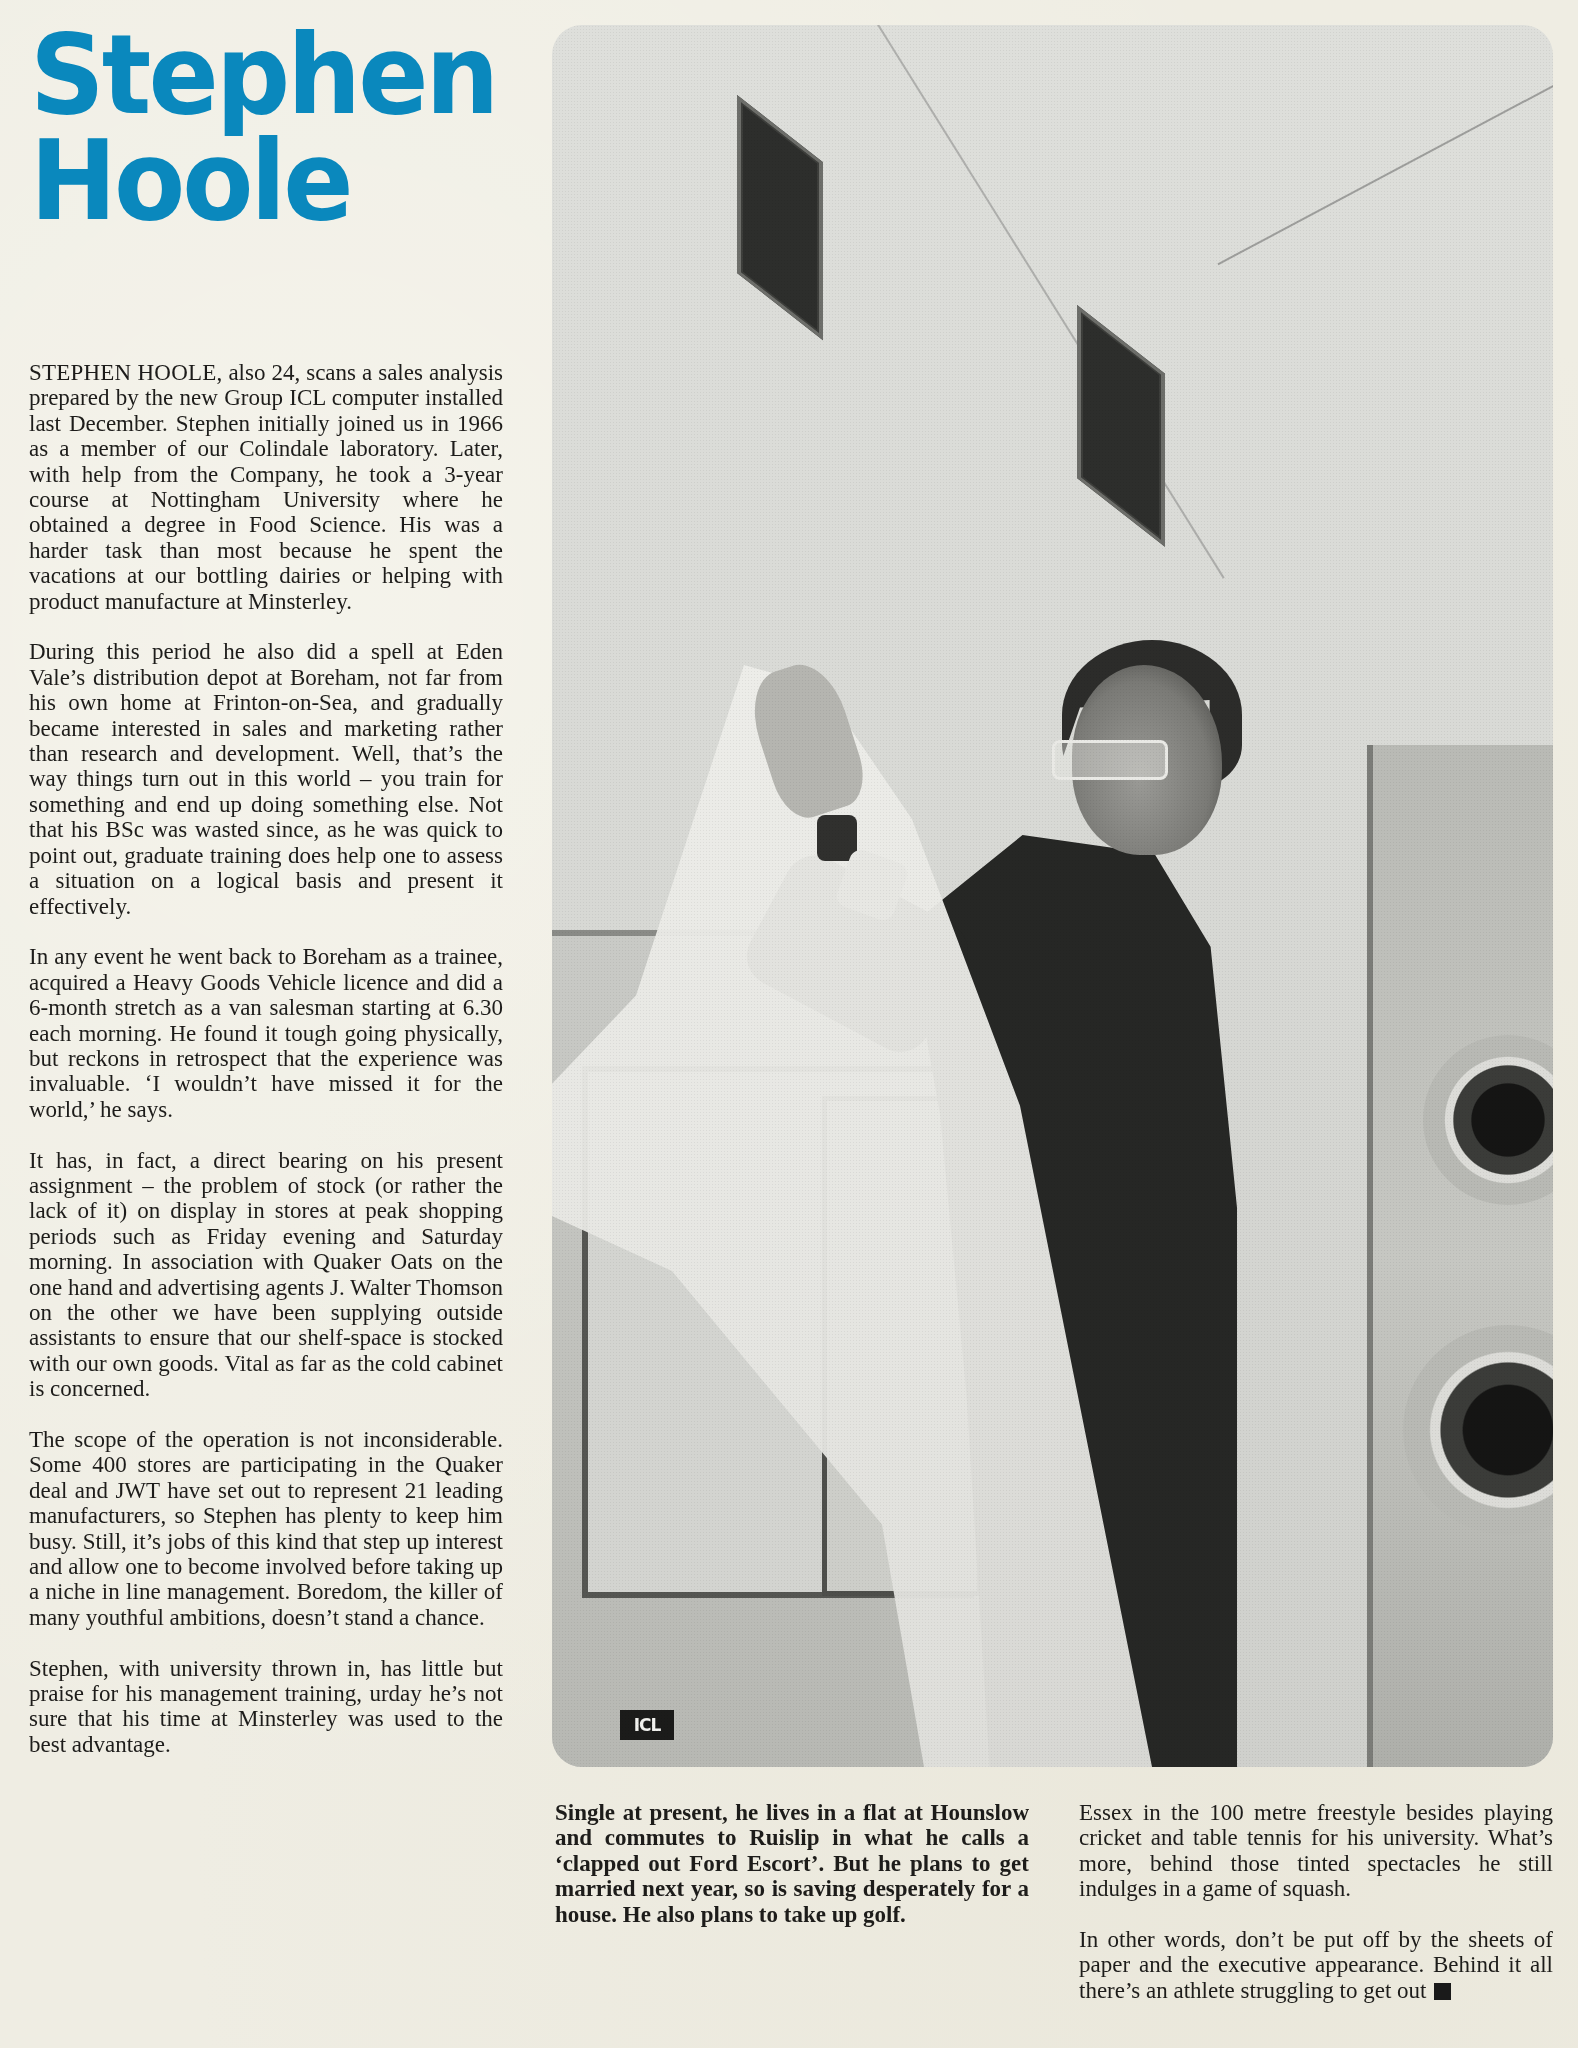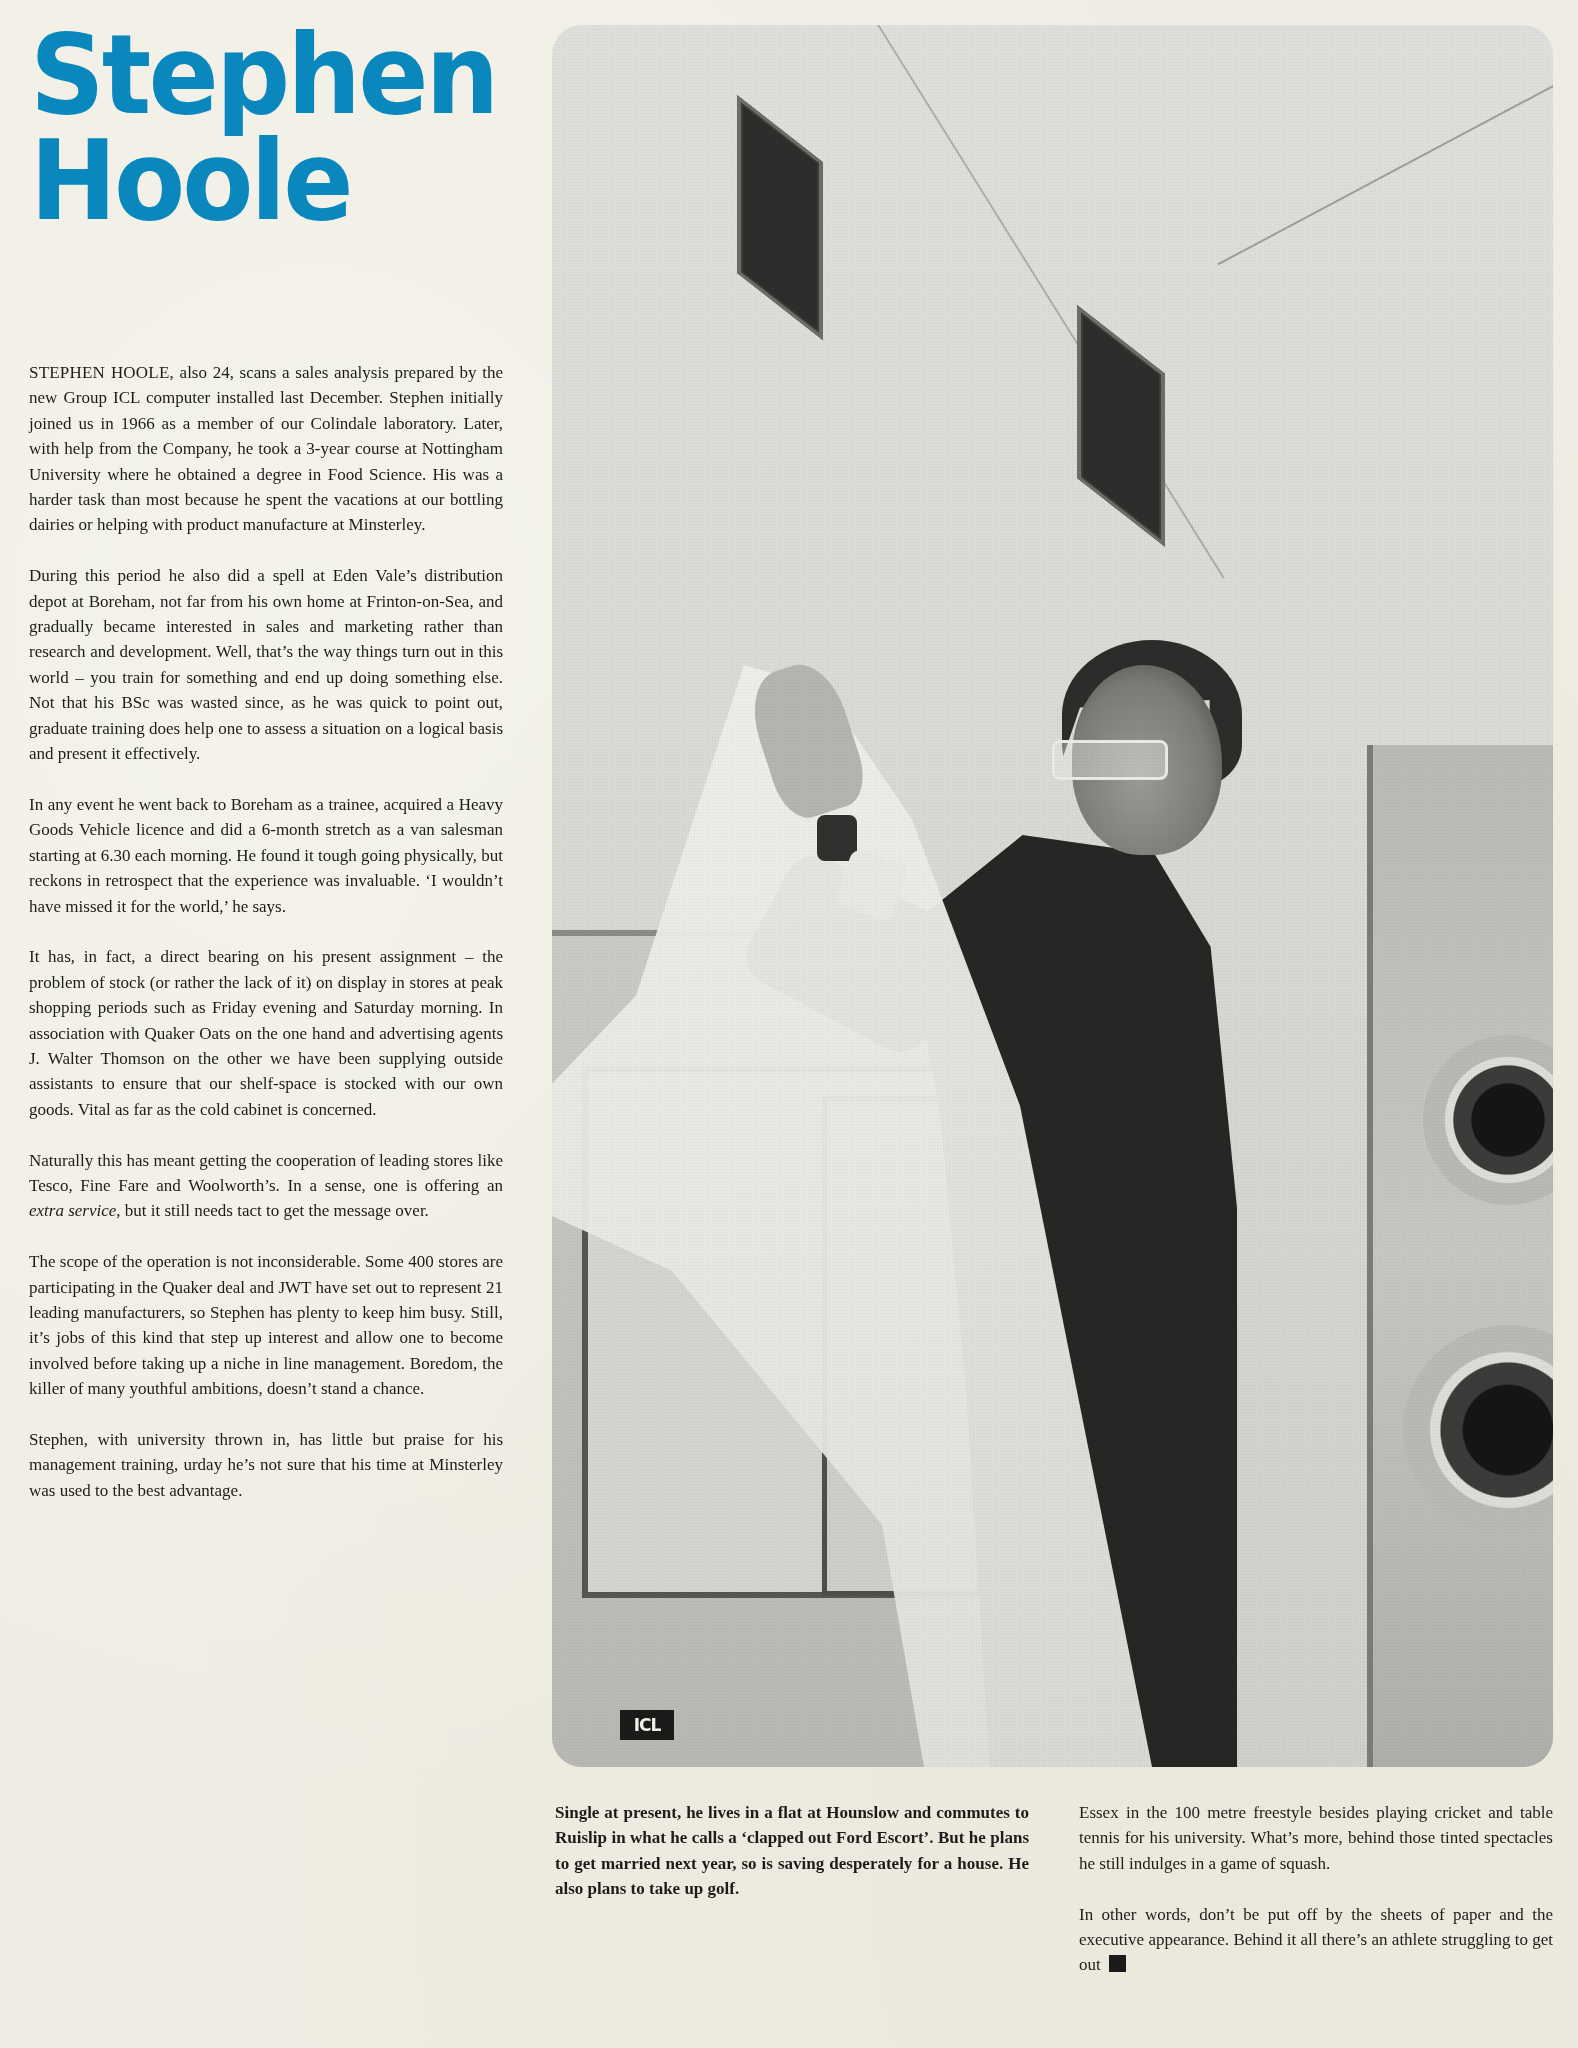--- a/index.html
+++ b/index.html
@@ -36,21 +36,21 @@
     line-height: 104px;
     letter-spacing: -3px;
     transform: scaleX(0.96) scaleY(1.02);
     transform-origin: left top;
   }
   .headline span { display: block; }
 
   
   .col {
     position: absolute;
-    font-size: 17px;
+    font-size: 23px;
     line-height: 25.4px;
     text-align: justify;
     hyphens: manual;
   }
   .col p {
     margin: 0 0 25.4px 0;
   }
   .col p:last-child { margin-bottom: 0; }
   .col-left {
     left: 29px;
@@ -257,21 +257,20 @@
 <h1 class="headline">
   <span>Stephen</span>
   <span>Hoole</span>
 </h1>
 
 <div class="col col-left">
   <p><span class="caps">STEPHEN HOOLE,</span><span> also 24, scans a sales analysis prepared by the new Group ICL com­puter installed last December. Stephen initi­ally joined us in 1966 as a member of our Colindale laboratory. Later, with help from the Company, he took a 3-year course at Nottingham University where he obtained a degree in Food Science. His was a harder task than most because he spent the vacations at our bottling dairies or helping with product manufacture at Minsterley.</span></p>
   <p>During this period he also did a spell at Eden Vale’s distribution depot at Boreham, not far from his own home at Frinton-on-Sea, and gradually became interested in sales and marketing rather than research and develop­ment. Well, that’s the way things turn out in this world – you train for something and end up doing something else. Not that his BSc was wasted since, as he was quick to point out, graduate training does help one to assess a situation on a logical basis and present it effectively.</p>
   <p>In any event he went back to Boreham as a trainee, acquired a Heavy Goods Vehicle licence and did a 6-month stretch as a van salesman starting at 6.30 each morning. He found it tough going physically, but reckons in retrospect that the experience was invalu­able. ‘I wouldn’t have missed it for the world,’ he says.</p>
   <p>It has, in fact, a direct bearing on his present assignment – the problem of stock (or rather the lack of it) on display in stores at peak shop­ping periods such as Friday evening and Sat­urday morning. In association with Quaker Oats on the one hand and advertising agents J. Walter Thomson on the other we have been supplying outside assistants to ensure that our shelf-space is stocked with our own goods. Vital as far as the cold cabinet is concerned.</p>
-  <p><span>Naturally this has meant getting the cooper­ation of leading stores like Tesco, Fine Fare and Woolworth’s. In a sense, one is offering an </span><span class="italic">extra service</span><span>, but it still needs tact to get the message over.</span></p>
   <p>The scope of the operation is not inconsider­able. Some 400 stores are participating in the Quaker deal and JWT have set out to represent 21 leading manufacturers, so Stephen has plenty to keep him busy. Still, it’s jobs of this kind that step up interest and allow one to become involved before taking up a niche in line management. Boredom, the killer of many youthful ambitions, doesn’t stand a chance.</p>
   <p>Stephen, with university thrown in, has little but praise for his management training, urday he’s not sure that his time at Minster­ley was used to the best advantage.</p>
 </div>
 
 <div class="photo">
   <div class="ceiling-line"></div>
   <div class="ceiling-line2"></div>
   <div class="vent vent-1"></div>
   <div class="vent vent-2"></div>
   <div class="machine-left">

